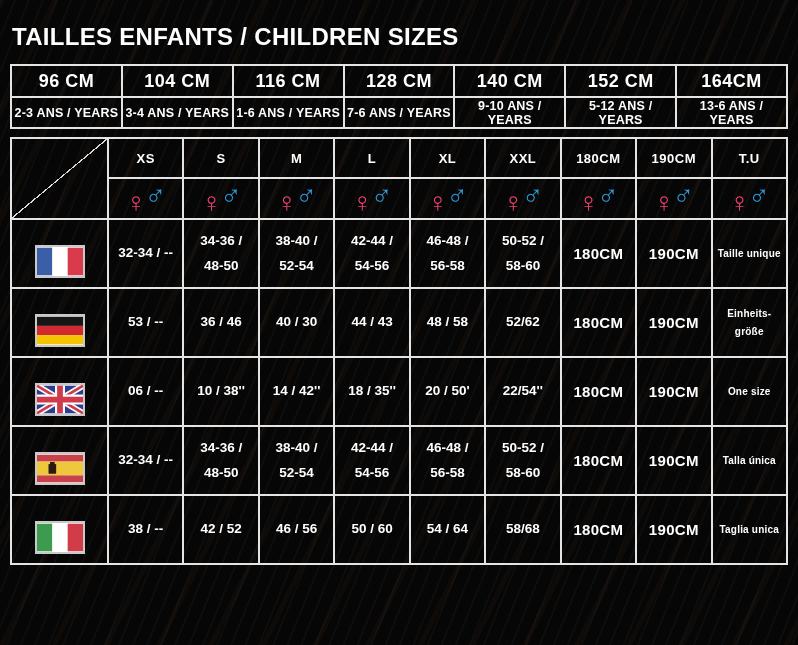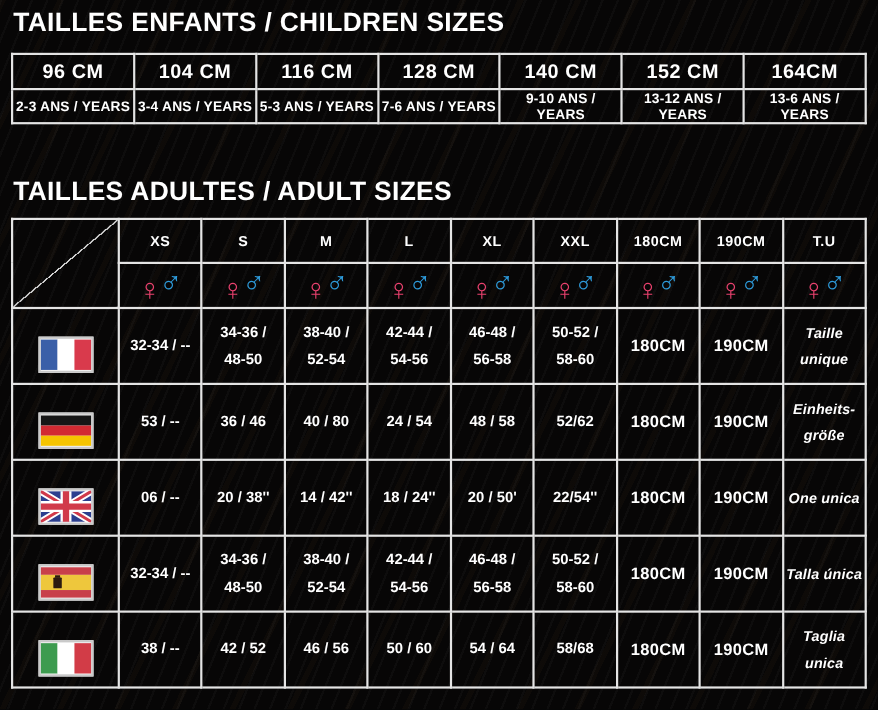--- a/index.html
+++ b/index.html
@@ -12,21 +12,21 @@
   }
   body::before {
     content:""; position:absolute; inset:0; pointer-events:none;
     background:
       repeating-linear-gradient(112deg, rgba(255,255,255,0.028) 0px, rgba(255,255,255,0.028) 2px, transparent 2px, transparent 13px),
       repeating-linear-gradient(116deg, rgba(140,95,45,0.05) 0px, rgba(140,95,45,0.05) 5px, transparent 5px, transparent 47px);
   }
   .page { position:relative; padding:0 10px; }
   .title {
     font-size:24px; font-weight:700; letter-spacing:0.3px;
-    line-height:30px; margin:6px 0 0 2px; white-space:nowrap;
+    line-height:30px; margin:22px 0 0 2px; white-space:nowrap;
   }
   .title2 { margin-top:47px; }
 
   table { border-collapse:collapse; table-layout:fixed; width:778px; }
   td {
     border:2px solid #e4e4e4; text-align:center; vertical-align:middle;
     font-weight:700; background:transparent;
   }
 
   
@@ -34,21 +34,21 @@
   .kids .cm-row td { height:32px; font-size:18px; letter-spacing:0.5px; }
   .kids .age-row td { height:31px; font-size:12.5px; letter-spacing:0.2px; }
 
   
   .adult { margin-top:8px; }
   .adult .size-row td { height:40px; font-size:13px; letter-spacing:0.5px; }
   .adult .gender-row td { height:41px; }
   .adult tr.body td { height:69px; font-size:13.5px; white-space:pre-line; line-height:1.85; }
   .adult tr.body td:nth-child(8),
   .adult tr.body td:nth-child(9) { font-size:15px; letter-spacing:0.3px; }
-  .adult tr.body td:nth-child(10) { font-size:13px; line-height:1.8; letter-spacing:0.2px;font-style:italic; }
+  .adult tr.body td:nth-child(10) { font-size:10px; line-height:1.8; letter-spacing:0.2px; }
 
   .diag {
     background-image:linear-gradient(to bottom right,
       transparent 49.5%, #d9d9d9 49.5%, #d9d9d9 50.5%, transparent 50.5%);
   }
   .sym { font-weight:700; font-size:28px; display:inline-block; line-height:1; }
   .sym.f { color:#e8416e; transform:translateY(4px); }
   .sym.m { color:#2e9bdb; transform:translateY(-4px); margin-left:-2px; }
 
   .flag {
@@ -71,30 +71,29 @@
       <td>104 CM</td>
       <td>116 CM</td>
       <td>128 CM</td>
       <td>140 CM</td>
       <td>152 CM</td>
       <td>164CM</td>
     </tr>
     <tr class="age-row">
       <td>2-3 ANS / YEARS</td>
       <td>3-4 ANS / YEARS</td>
-      <td>5-3 ANS / YEARS</td>
+      <td>1-6 ANS / YEARS</td>
       <td>7-6 ANS / YEARS</td>
       <td>9-10 ANS / YEARS</td>
-      <td>13-12 ANS / YEARS</td>
+      <td>5-12 ANS / YEARS</td>
       <td>13-6 ANS / YEARS</td>
     </tr>
   </tbody>
     </table>
 
-  <h1 class="title title2">TAILLES ADULTES / ADULT SIZES</h1>
 
   <table class="adult">
     <colgroup>
       <col style="width:97px">
       <col>
         <col>
         <col>
         <col>
         <col>
         <col>
@@ -154,49 +153,49 @@
     <tr class="body">
       <td>
         <span class="flag"><svg viewBox="0 0 60 36">
                 <rect width="60" height="12" fill="#161616"></rect>
                 <rect y="12" width="60" height="12" fill="#d22a32"></rect>
                 <rect y="24" width="60" height="12" fill="#f5c400"></rect>
               </svg></span>
       </td>
       <td>53 / --</td>
       <td>36 / 46</td>
-      <td>40 / 80</td>
-      <td>24 / 54</td>
+      <td>40 / 30</td>
+      <td>44 / 43</td>
       <td>48 / 58</td>
       <td>52/62</td>
       <td>180CM</td>
       <td>190CM</td>
       <td>Einheits-
 größe</td>
     </tr>
 
     <tr class="body">
       <td>
         <span class="flag"><svg viewBox="0 0 60 36">
                 <rect width="60" height="36" fill="#2c3f8f"></rect>
                 <path d="M0,0 L60,36 M60,0 L0,36" stroke="#ffffff" stroke-width="8"></path>
                 <path d="M0,0 L60,36 M60,0 L0,36" stroke="#d13a4a" stroke-width="3.5"></path>
                 <path d="M30,0 V36 M0,18 H60" stroke="#ffffff" stroke-width="13"></path>
                 <path d="M30,0 V36 M0,18 H60" stroke="#d13a4a" stroke-width="7.5"></path>
               </svg></span>
       </td>
       <td>06 / --</td>
-      <td>20 / 38''</td>
+      <td>10 / 38''</td>
       <td>14 / 42''</td>
-      <td>18 / 24''</td>
+      <td>18 / 35''</td>
       <td>20 / 50'</td>
       <td>22/54''</td>
       <td>180CM</td>
       <td>190CM</td>
-      <td>One unica</td>
+      <td>One size</td>
     </tr>
 
     <tr class="body">
       <td>
         <span class="flag"><svg viewBox="0 0 60 36">
                 <rect width="60" height="9" fill="#c8404a"></rect>
                 <rect y="9" width="60" height="18" fill="#eec73c"></rect>
                 <rect y="27" width="60" height="9" fill="#c8404a"></rect>
                 <rect x="15" y="12" width="10" height="13" rx="1" fill="#2b1a10"></rect>
                 <rect x="17" y="9.5" width="6" height="3" fill="#2b1a10"></rect>

